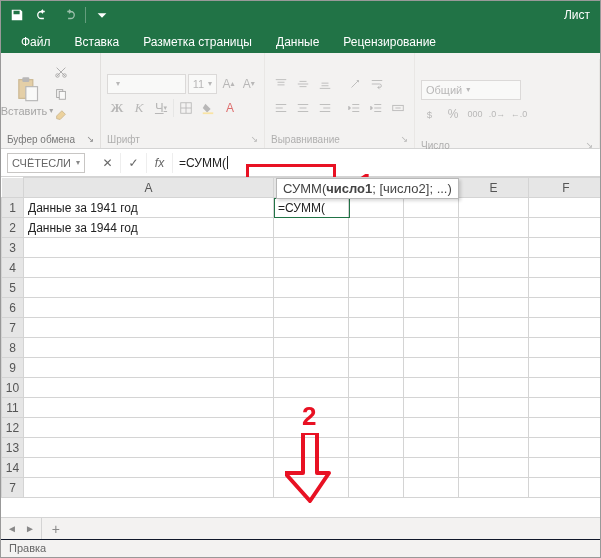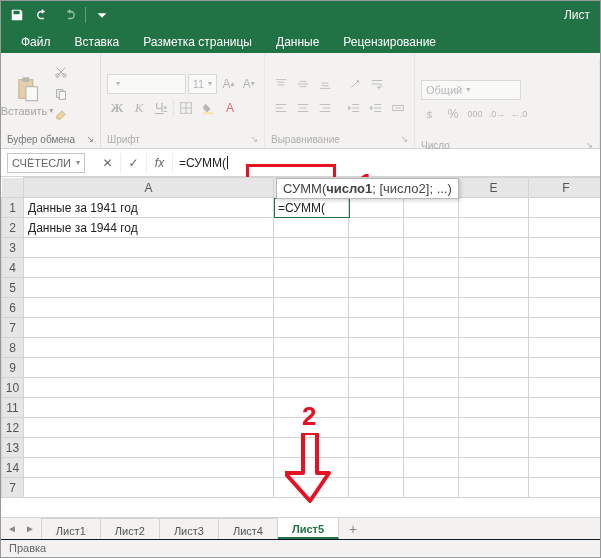--- a/index.html
+++ b/index.html
@@ -505,25 +505,18 @@
   <svg class="arrow-svg" style="left:284px; top:256px;" width="50" height="70" viewBox="0 0 50 70">
     <path d="M18 0 h14 v40 h12 L25 68 L0 40 h18 Z" fill="none" stroke="#e81123" stroke-width="4" stroke-linejoin="round"></path>
   </svg>
 </div>
 
 <div class="sheetrow">
   <div class="navbtns">
     <span>◄</span>
     <span>►</span>
   </div>
-  <div id="sheettabs" style="display:flex;">
-      <div class="stab">Лист1</div>
-      <div class="stab">Лист2</div>
-      <div class="stab">Лист3</div>
-      <div class="stab">Лист4</div>
-      <div class="stab active">Лист5</div>
-    </div>
   <div class="addsheet">
       <span>+</span>
     </div>
 </div>
 
 <div class="statusbar"><span>Правка</span></div>
 
 </body></html>

